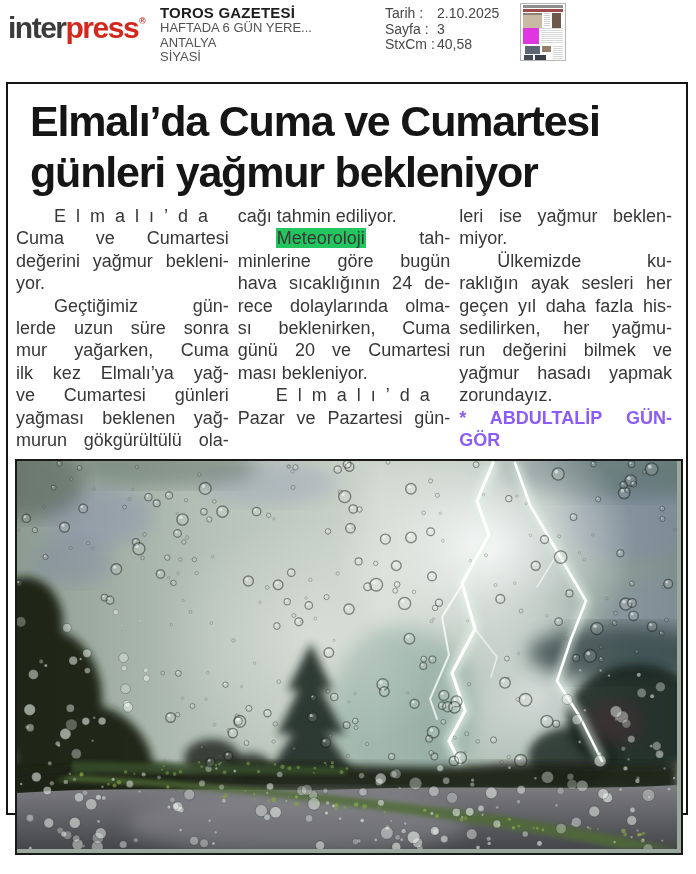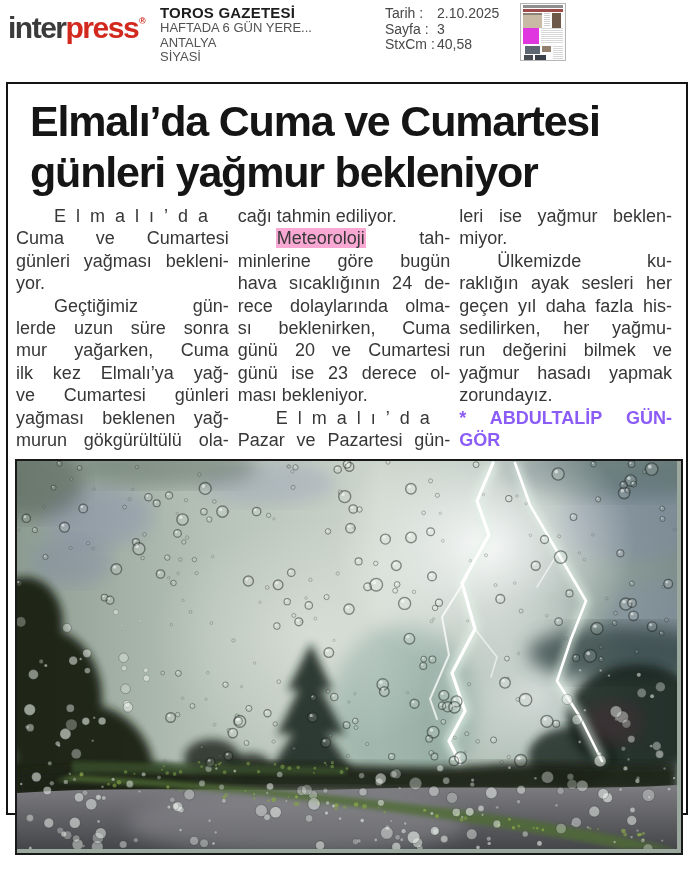--- a/index.html
+++ b/index.html
@@ -98,39 +98,38 @@
 <section class="clip">
   <h1 class="headline">
     <div>Elmalı’da Cuma ve Cumartesi</div>
     <div>günleri yağmur bekleniyor</div>
   </h1>
 
   <div class="cols">
     <div class="col">
         <div class="line" style="text-indent: 38px; letter-spacing: 10px;">Elmalı’da</div>
         <div class="line just">Cuma ve Cumartesi</div>
-        <div class="line just">günleri yağması bekleni-</div>
+        <div class="line just">değerini yağmur bekleni-</div>
         <div class="line">yor.</div>
         <div class="line just" style="text-indent: 38px;">Geçtiğimiz gün-</div>
         <div class="line just">lerde uzun süre sonra</div>
         <div class="line just">mur yağarken, Cuma</div>
         <div class="line just">ilk kez Elmalı’ya yağ-</div>
         <div class="line just">ve Cumartesi günleri</div>
         <div class="line just">yağması beklenen yağ-</div>
         <div class="line just">murun gökgürültülü ola-</div>
       </div>
     <div class="col">
         <div class="line">cağı tahmin ediliyor.</div>
-        <div class="line just" style="text-indent: 38px;"><span class="hl" style="background: #f9a8d4;">Meteoroloji</span> tah-</div>
+        <div class="line just" style="text-indent: 38px;"><span class="hl" style="background: #22c55e;">Meteoroloji</span> tah-</div>
         <div class="line just">minlerine göre bugün</div>
         <div class="line just">hava sıcaklığının 24 de-</div>
         <div class="line just">rece dolaylarında olma-</div>
         <div class="line just">sı beklenirken, Cuma</div>
         <div class="line just">günü 20 ve Cumartesi</div>
-        <div class="line just">günü ise 23 derece ol-</div>
         <div class="line">ması bekleniyor.</div>
         <div class="line" style="text-indent: 38px; letter-spacing: 10px;">Elmalı’da</div>
         <div class="line just">Pazar ve Pazartesi gün-</div>
       </div>
     <div class="col">
         <div class="line just">leri ise yağmur beklen-</div>
         <div class="line">miyor.</div>
         <div class="line just" style="text-indent: 38px;">Ülkemizde ku-</div>
         <div class="line just">raklığın ayak sesleri her</div>
         <div class="line just">geçen yıl daha fazla his-</div>

